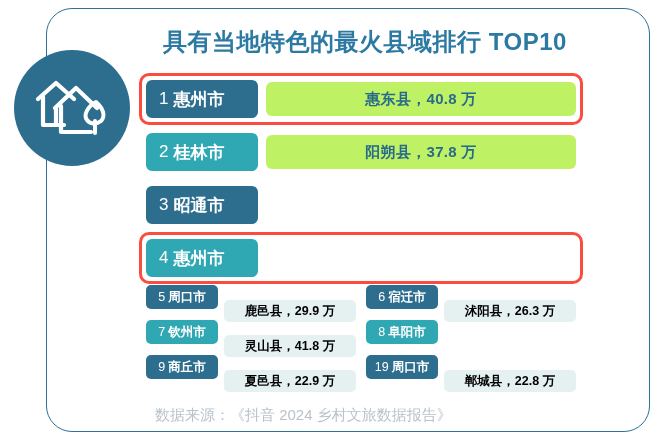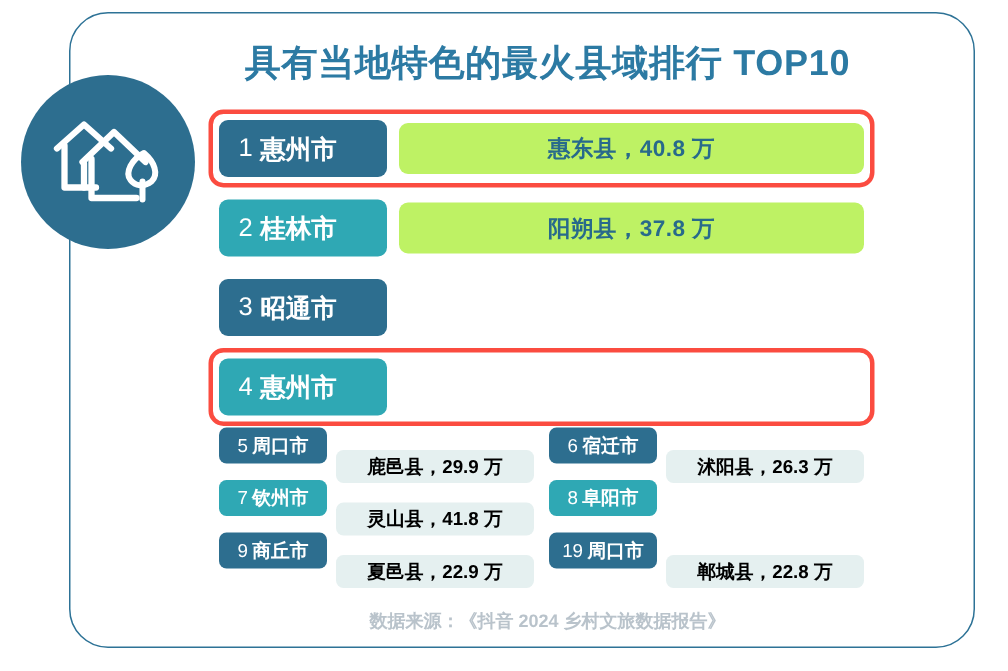--- a/index.html
+++ b/index.html
@@ -170,25 +170,24 @@
     white-space: nowrap;
     margin-top: 28px;
   }
 
   
   .footer {
     position: absolute;
     left: 155px;
     top: 406px;
     width: 420px;
-    text-align: center;
-    font-size: 12px;
+    text-align: left;
+    font-size: 15px;
     color: #b9c3cb;
     white-space: nowrap;
-    font-weight: bold;
   }
 </style>
 </head>
 <body>
 
 <div id="root">
 
   <div class="card"></div>
 
   <div class="logo-circle">

